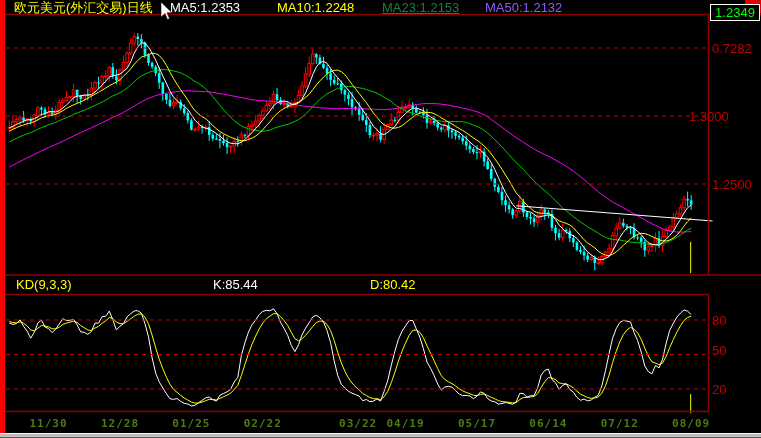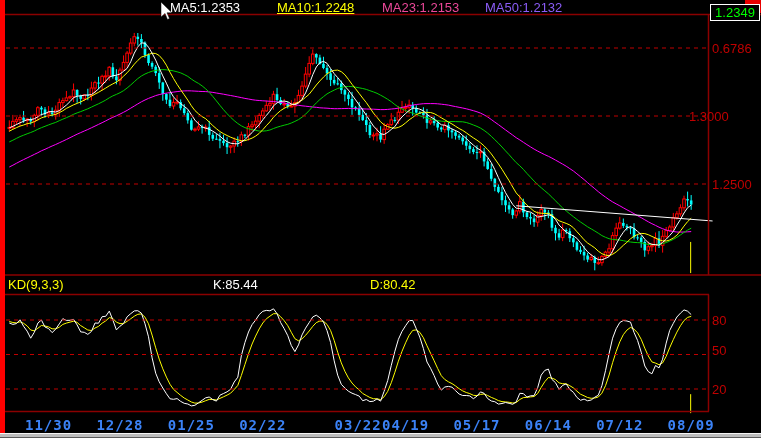--- a/index.html
+++ b/index.html
@@ -1,28 +1,28 @@
 <!DOCTYPE html>
 <html><head>
 <meta charset="utf-8">
 <style>
   html,body{margin:0;padding:0;background:#000;}
   #window{position:relative;width:761px;height:438px;background:#000;overflow:hidden;
           font-family:"Liberation Sans",sans-serif;}
   .txt{position:absolute;white-space:nowrap;font-size:13px;line-height:13px;}
-  .yellow{color:#ffff00;} .white{color:#ffffff;} .green{color:#ec4899;} .magenta{color:#8b5cf6;}
+  .yellow{color:#ffff00;} .white{color:#ffffff;} .green{color:#15803d;text-decoration:underline;} .magenta{color:#8b5cf6;}
   .axis{color:#c00000;font-size:13px;}
   #left-border{position:absolute;left:0;top:0;width:5px;height:438px;background:#ff0000;}
   #tr-square{position:absolute;left:745px;top:0;width:16px;height:13px;background:#e80000;}
   #price-box{position:absolute;left:710px;top:4px;width:48px;height:15px;border:1px solid #ffffff;
              background:#000;color:#00ff00;font-size:13px;line-height:15px;text-align:center;}
   #bottom-strip{position:absolute;left:0;top:433px;width:761px;height:5px;
                 background:#bdbdbd;border-top:1px solid #f5f5f5;border-bottom:1px solid #5a5a5a;box-sizing:border-box;}
-  .xlab{position:absolute;top:417px;color:#3b82f6;font-weight:bold;
-        font-family:"DejaVu Sans Mono",monospace;font-size:14px;letter-spacing:1px;transform:translateX(-50%);}
+  .xlab{position:absolute;top:417px;color:#4d7c0f;font-weight:bold;
+        font-family:"DejaVu Sans Mono",monospace;font-size:11px;letter-spacing:1px;transform:translateX(-50%);}
   svg{position:absolute;left:0;top:0;}
 </style>
 </head>
 <body>
 <div id="window">
 
 <svg id="chart-svg" width="761" height="438" viewBox="0 0 761 438">
       <defs>
         <clipPath id="mainClip">
           <rect x="6" y="15" width="702" height="259"></rect>
@@ -440,33 +440,34 @@
       <line x1="5" y1="411.5" x2="709" y2="411.5" stroke="#8b0000" stroke-width="1.5"></line>
       <line x1="708.5" y1="14.5" x2="708.5" y2="275" stroke="#8b0000" stroke-width="1.5"></line>
       <line x1="708.5" y1="294.5" x2="708.5" y2="411.5" stroke="#8b0000" stroke-width="1.5"></line>
       <polygon points="161,2 161,17 165,13.5 167.5,19.5 169.5,18.5 167,12.8 172,12.8" fill="#ffffff" stroke="#000" stroke-width="0.5"></polygon>
     </svg>
 
 <div id="left-border"></div>
 <div id="tr-square"></div>
 <div id="bottom-strip"></div>
 
+<div class="txt yellow" style="left:14px;top:1px;">欧元美元(外汇交易)日线</div>
 <div class="txt white" style="left:170px;top:1px;">MA5:1.2353</div>
-<div class="txt yellow" style="left:277px;top:1px;text-decoration:underline;">MA10:1.2248</div>
+<div class="txt yellow" style="left:277px;top:1px;">MA10:1.2248</div>
 <div class="txt green" style="left:382px;top:1px;">MA23:1.2153</div>
 <div class="txt magenta" style="left:485px;top:1px;">MA50:1.2132</div>
 
 <div id="price-box">1.2349</div>
 
-<div class="txt yellow" style="left:8px;top:278px;text-align:right;">KD(9,3,3)</div>
+<div class="txt yellow" style="left:16px;top:278px;text-align:right;">KD(9,3,3)</div>
 <div class="txt white" style="left:213px;top:278px;">K:85.44</div>
 <div class="txt yellow" style="left:370px;top:278px;">D:80.42</div>
 
 <div id="price-labels">
-      <div class="txt axis" style="left: 712px; top: 42px;">0.6786</div>
+      <div class="txt axis" style="left: 712px; top: 42px;">0.7282</div>
       <div class="txt axis" style="left: 689px; top: 110px; text-align: center;">1.3000</div>
       <div class="txt axis" style="left: 712px; top: 178px;">1.2500</div>
     </div>
 <div id="kd-labels">
       <div class="txt axis" style="left: 712px; top: 314px;">80</div>
       <div class="txt axis" style="left: 712px; top: 344px;">50</div>
       <div class="txt axis" style="left: 712px; top: 383px;">20</div>
     </div>
 <div id="x-labels">
       <div class="xlab" style="left: 48.57px;">11/30</div>

